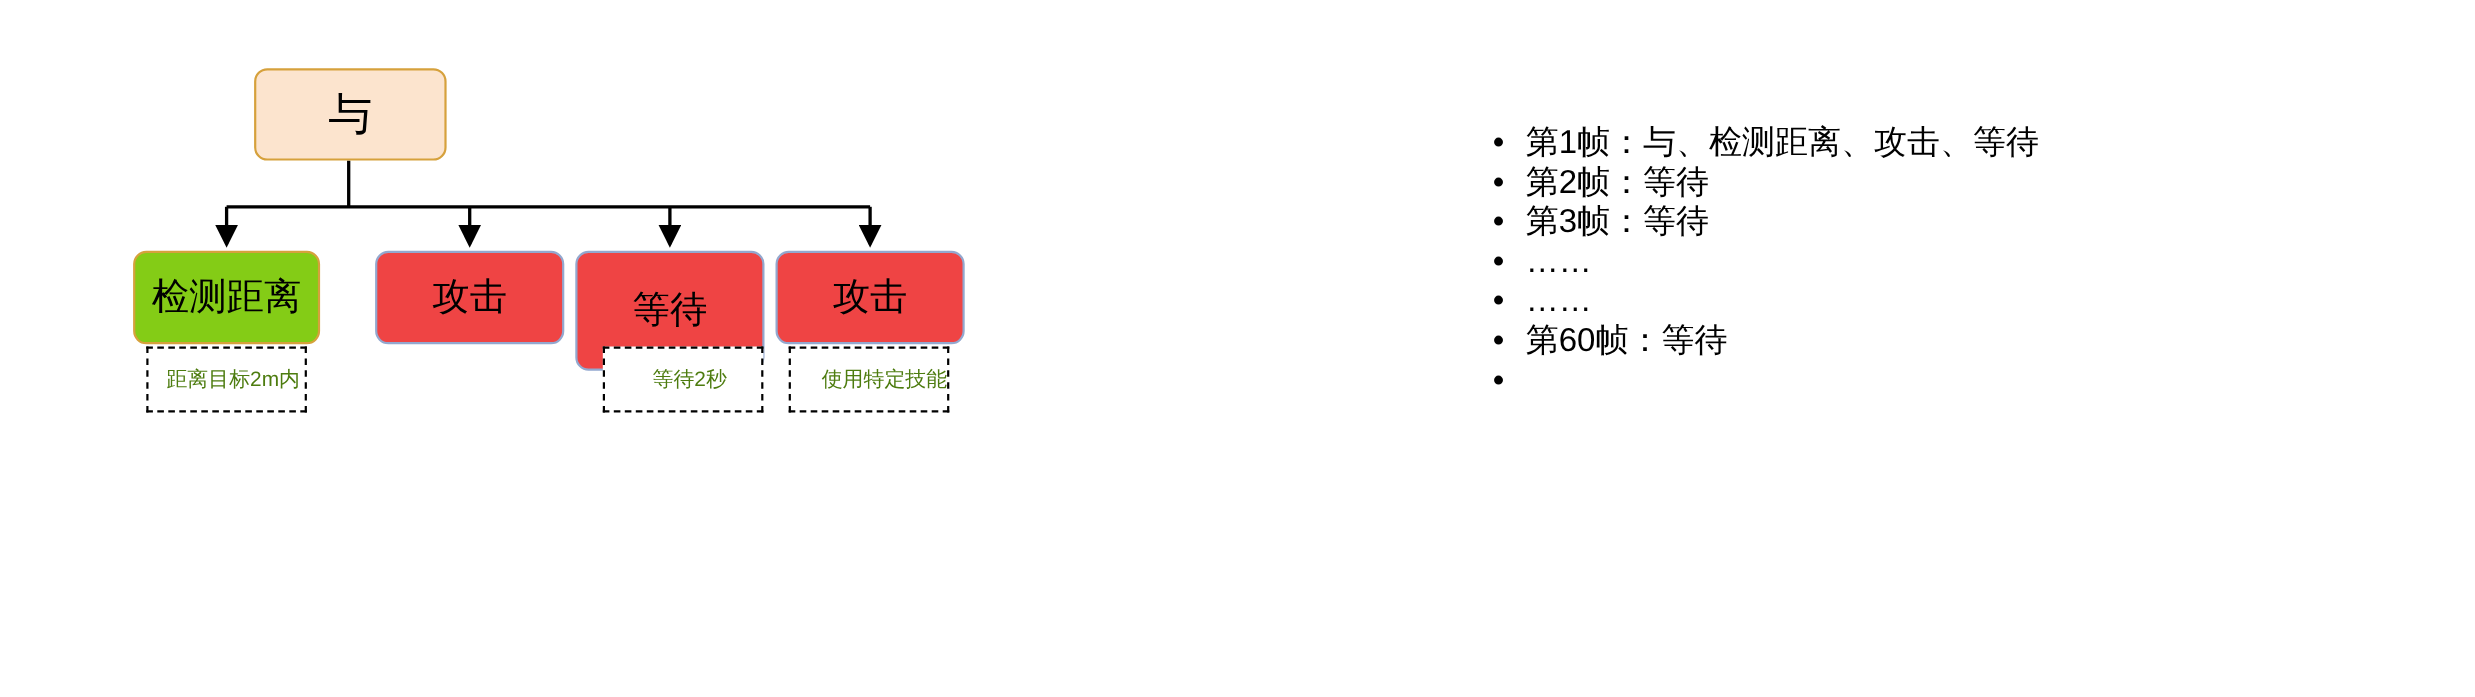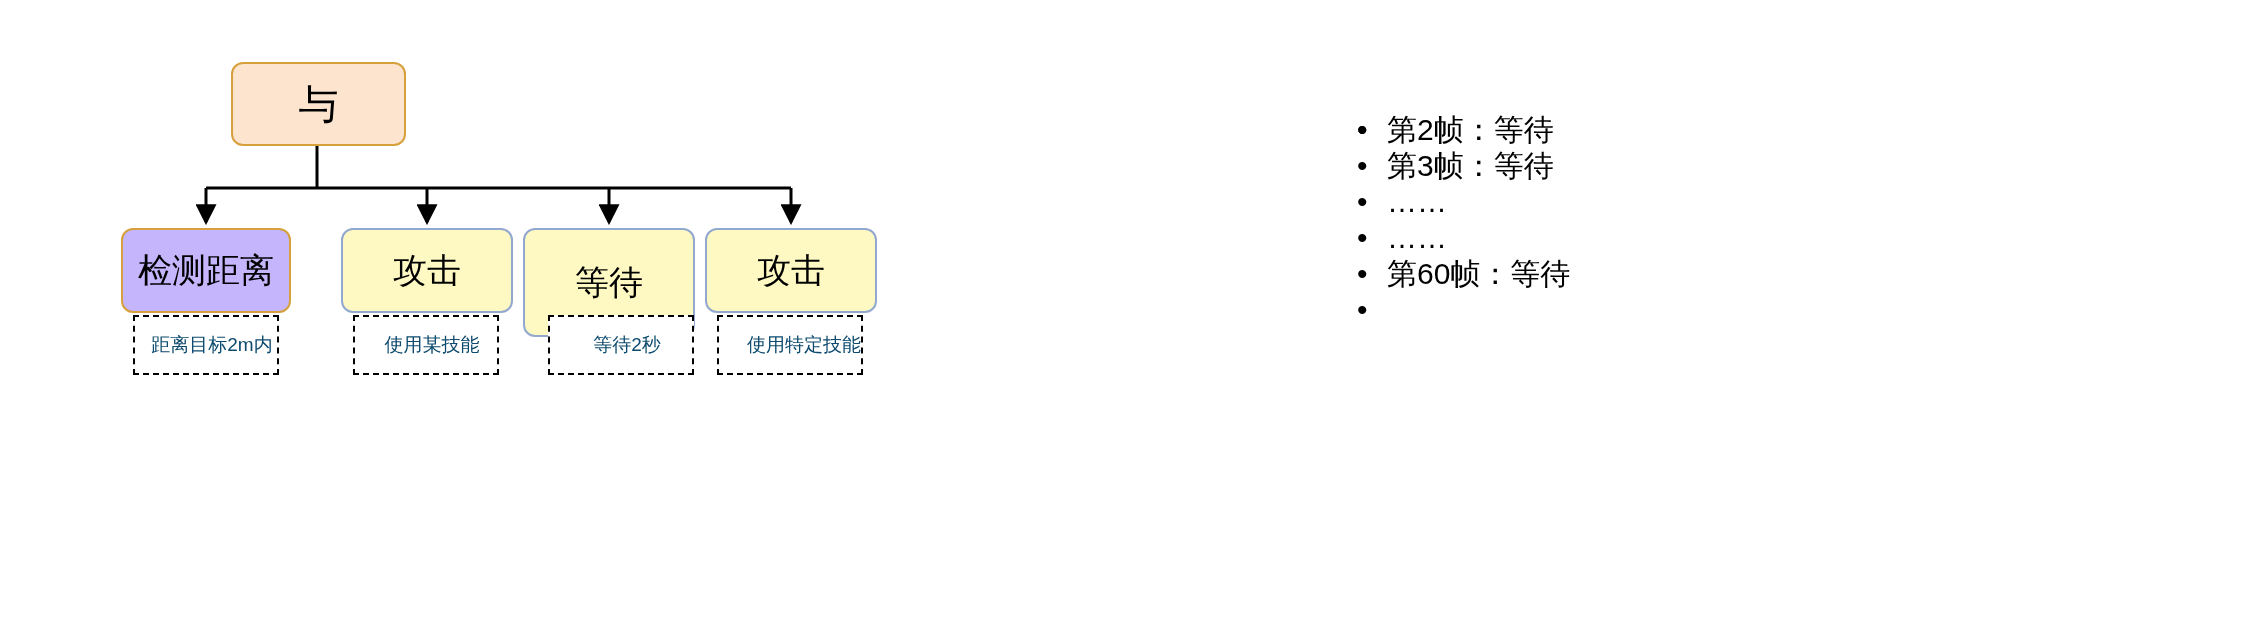--- a/index.html
+++ b/index.html
@@ -52,43 +52,43 @@
   .node-label {
     display: block;
     white-space: nowrap;
   }
 
   .node.root {
     background: #fce4ce;
     border: 2px solid #d6a13c;
   }
   .node.cond {
-    background: #c4b5fd;
+    background: #84cc16;
     border: 2px solid #d6a13c;
   }
   .node.act {
-    background: #fef9c3;
+    background: #ef4444;
     border: 2px solid #93a8cf;
   }
 
   .desc {
     position: absolute;
     box-sizing: border-box;
     border: 2px dashed #000000;
     background: #ffffff;
     display: flex;
     align-items: center;
     justify-content: center;
     text-align: center;
   }
   .desc-label {
     display: block;
     white-space: nowrap;
     font-size: 19px;
-    color: #0c4a6e;
+    color: #4d7c0f;
     margin-left: 12px;
   }
 
   
   #trace {
     position: absolute;
     left: 1345px;
     top: 112px;
     width: 860px;
   }
@@ -143,23 +143,20 @@
     <div class="node cond" style="left:121px; top:228px; width:170px; height:85px; font-size:34px;">
       <span class="node-label">检测距离</span>
     </div>
     <div class="desc" style="left:133px; top:315px; width:146px; height:60px;">
       <span class="desc-label">距离目标2m内</span>
     </div>
 
     <div class="node act" style="left:341px; top:228px; width:172px; height:85px; font-size:34px;">
       <span class="node-label">攻击</span>
     </div>
-    <div class="desc" style="left:353px; top:315px; width:146px; height:60px;">
-      <span class="desc-label">使用某技能</span>
-    </div>
 
     <div class="node act" style="left:523px; top:228px; width:172px; height:109px; font-size:34px;text-align:center;">
       <span class="node-label">等待</span>
     </div>
     <div class="desc" style="left:548px; top:315px; width:146px; height:60px;">
       <span class="desc-label">等待2秒</span>
     </div>
 
     <div class="node act" style="left:705px; top:228px; width:172px; height:85px; font-size:34px;">
       <span class="node-label">攻击</span>
@@ -167,20 +164,21 @@
     <div class="desc" style="left:717px; top:315px; width:146px; height:60px;justify-content:flex-end;">
       <span class="desc-label">使用特定技能</span>
     </div>
 
   </div>
 
   <div id="trace">
     <ul>
       <li>
         <span class="bullet">•</span>
+        <span>第1帧：与、检测距离、攻击、等待</span>
       </li>
       <li>
         <span class="bullet">•</span>
         <span>第2帧：等待</span>
       </li>
       <li>
         <span class="bullet">•</span>
         <span>第3帧：等待</span>
       </li>
       <li>

